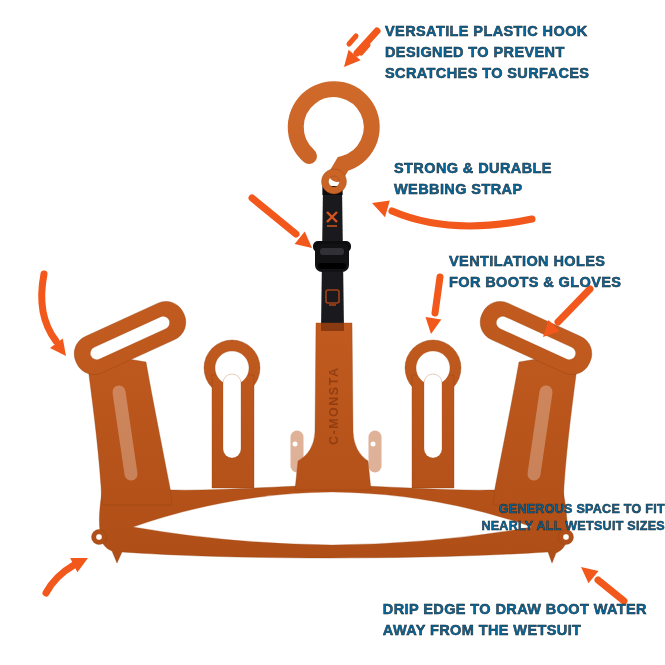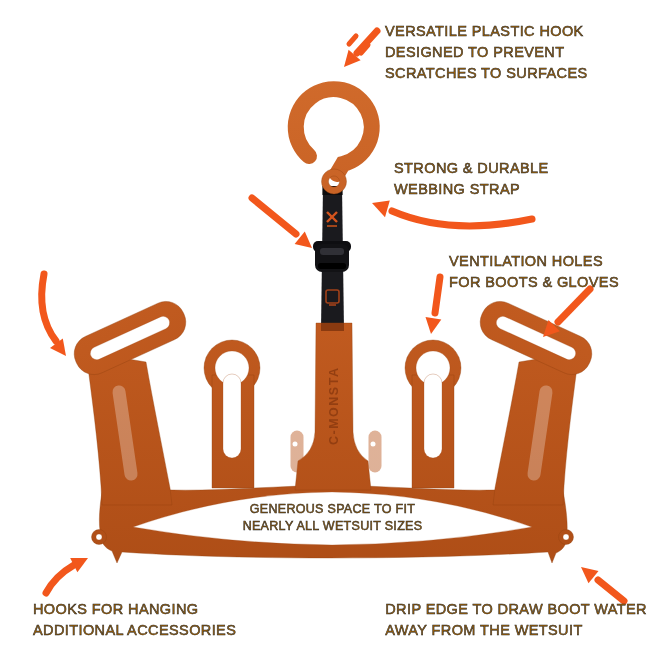--- a/index.html
+++ b/index.html
@@ -3,33 +3,33 @@
 <meta charset="utf-8">
 <style>
   html,body{margin:0;padding:0;background:#fff;}
   #stage{
     position:relative;width:665px;height:665px;background:#ffffff;
     font-family:"Liberation Sans","DejaVu Sans",sans-serif;overflow:hidden;
   }
   #art{position:absolute;left:0;top:0;}
   .callout{
     position:absolute;
-    font-weight:normal;
+    font-weight:bold;
     font-size:14.5px;
     line-height:21px;
     letter-spacing:0.4px;
-    color:#a16207;
+    color:#0369a1;
     white-space:pre-line;
     text-transform:uppercase;
     -webkit-text-stroke:0.5px #24272a;
     z-index:5;
   }
   .callout.small{font-size:12.5px;line-height:17px;letter-spacing:0.3px;}
   .right-align{text-align:left;}
-  .center-align{text-align:center;}
+  .center-align{text-align:right;}
 </style>
 </head>
 <body>
 
 <div id="stage">
 
   <svg id="art" width="665" height="665" viewBox="0 0 665 665">
     <defs>
       <linearGradient id="og" gradientUnits="userSpaceOnUse" x1="0" y1="80" x2="0" y2="580">
         <stop offset="0" stop-color="#d06a2b"></stop>
@@ -181,18 +181,16 @@
 
   <div class="callout" style="left:385px;top:21px;">VERSATILE PLASTIC HOOK
 DESIGNED TO PREVENT
 SCRATCHES TO SURFACES</div>
   <div class="callout" style="left:394px;top:158px;">STRONG &amp; DURABLE
 WEBBING STRAP</div>
   <div class="callout" style="left:449px;top:251px;">VENTILATION HOLES
 FOR BOOTS &amp; GLOVES</div>
   <div class="callout small center-align" style="left:0;width:665px;top:501px;">GENEROUS SPACE TO FIT
 NEARLY ALL WETSUIT SIZES</div>
-  <div class="callout" style="left:33px;top:599px;">HOOKS FOR HANGING
-ADDITIONAL ACCESSORIES</div>
   <div class="callout right-align" style="right:18px;top:599px;">DRIP EDGE TO DRAW BOOT WATER
 AWAY FROM THE WETSUIT</div>
 
 </div>
 
 </body></html>

